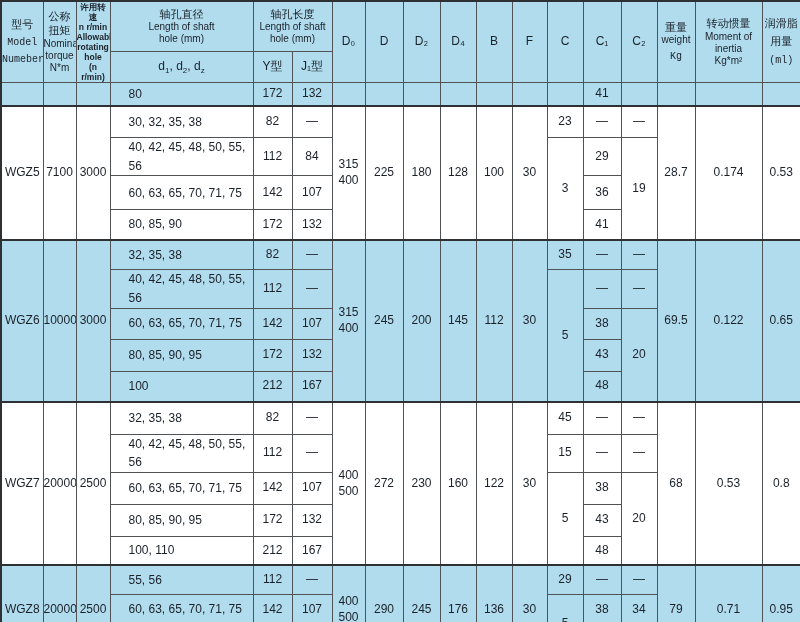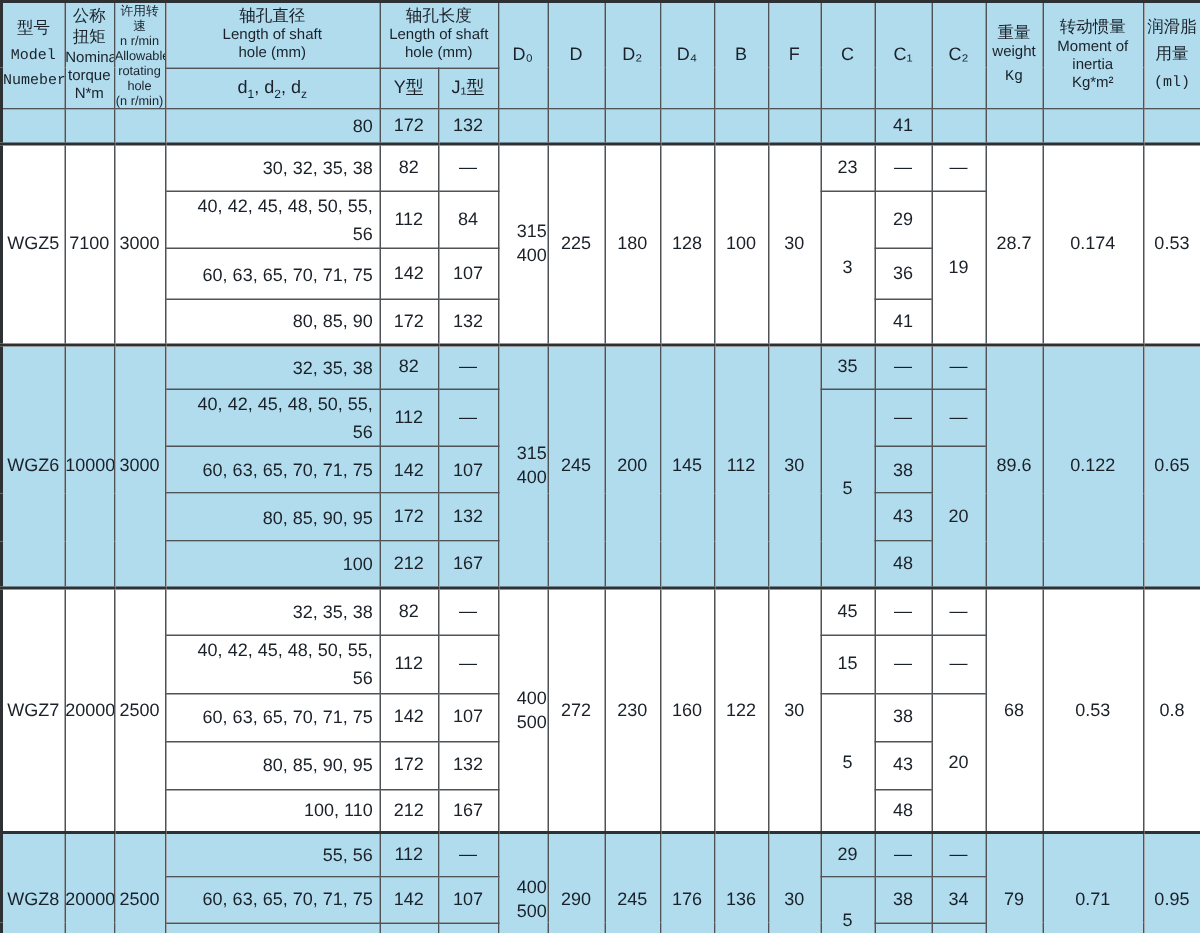--- a/index.html
+++ b/index.html
@@ -20,28 +20,28 @@
   tbody.blue td{background:var(--band_blue);}
   tbody.white td{background:var(--bg_white);}
   tbody.block>tr:first-child>td{border-top:2px solid var(--bd2);}
   
   tr.rh38{height:38px}tr.rh24{height:24px}tr.rh23{height:23px}
   tr.rh29{height:29px}tr.rh30{height:30px}tr.rh31{height:31px}
   tr.rh32{height:32px}tr.rh33{height:33px}tr.rh34{height:34px}tr.rh37{height:37px}
   
   .zh{font-size:11px;line-height:1.25;}
   .en{font-size:10px;line-height:1.2;}
-  .en-sm{font-size:8.5px;line-height:1.18;}
+  .en-sm{font-size:8.5px;line-height:1.18;font-weight:bold;}
   .gap{margin-top:5px;font-family:Liberation Mono, monospace;}
   th sub, td sub{font-size:8px;line-height:0;}
   .subhead{font-size:12px;text-align:center;}
   
-  td.dvals{text-align:right;padding-left:18px;padding-right:4px;line-height:1.55;}
+  td.dvals{text-align:left;padding-left:18px;padding-right:4px;line-height:1.55;}
   td.num{font-size:12px;}
-  .twoline{line-height:1.3;text-align:right;}
+  .twoline{line-height:1.3;}
   .dash{letter-spacing:0;}
 </style>
 </head>
 <body>
 
 <div class="wrap">
 <table>
 <colgroup>
   <col style="width:42px">
         <col style="width:33px">
@@ -213,21 +213,21 @@
             </div>
           </td>
     <td rowspan="5" class="num">245</td>
     <td rowspan="5" class="num">200</td>
     <td rowspan="5" class="num">145</td>
     <td rowspan="5" class="num">112</td>
     <td rowspan="5" class="num">30</td>
     <td class="num">35</td>
     <td class="num dash">—</td>
     <td class="num dash">—</td>
-    <td rowspan="5" class="num">89.6</td>
+    <td rowspan="5" class="num">69.5</td>
     <td rowspan="5" class="num">0.122</td>
     <td rowspan="5" class="num">0.65</td>
   </tr>
   <tr class="rh33">
     <td class="dvals">40, 42, 45, 48, 50, 55, 56</td>
     <td class="num">112</td>
     <td class="num dash">—</td>
     <td rowspan="4" class="num">5</td>
     <td class="num dash">—</td>
     <td class="num dash">—</td>

